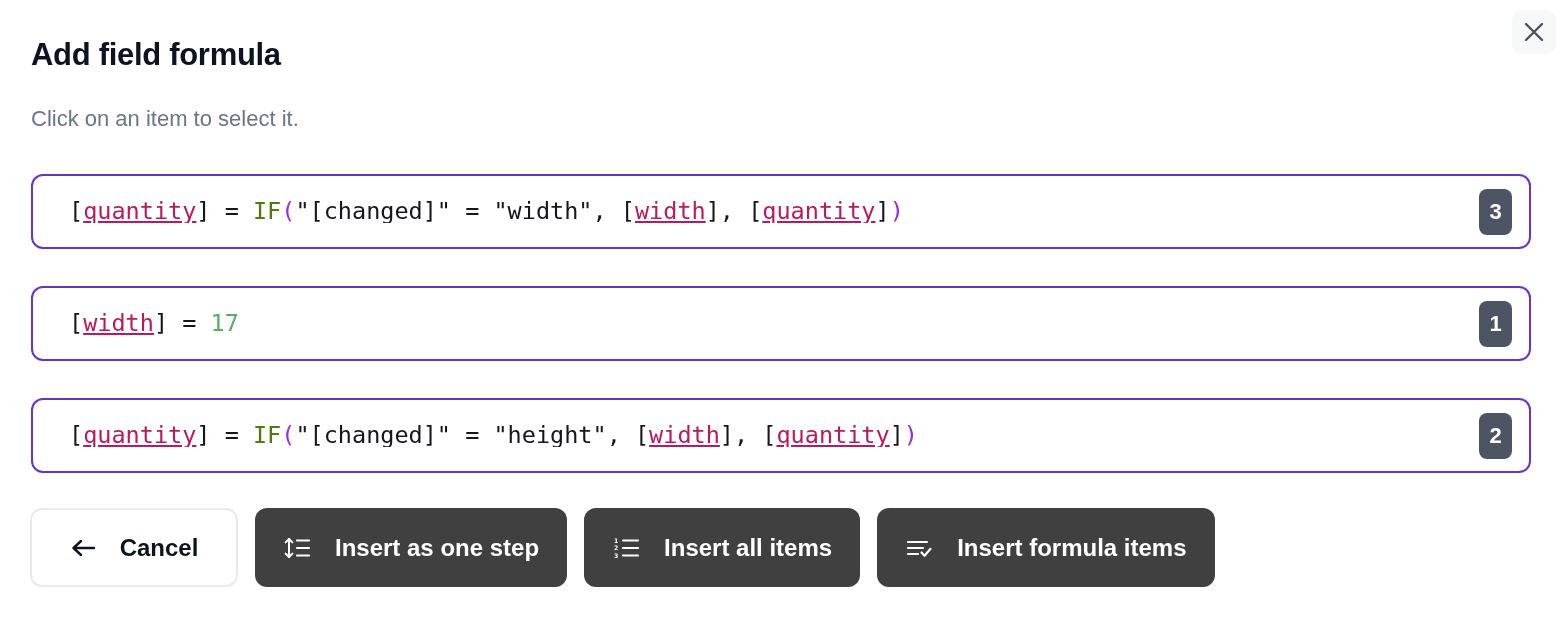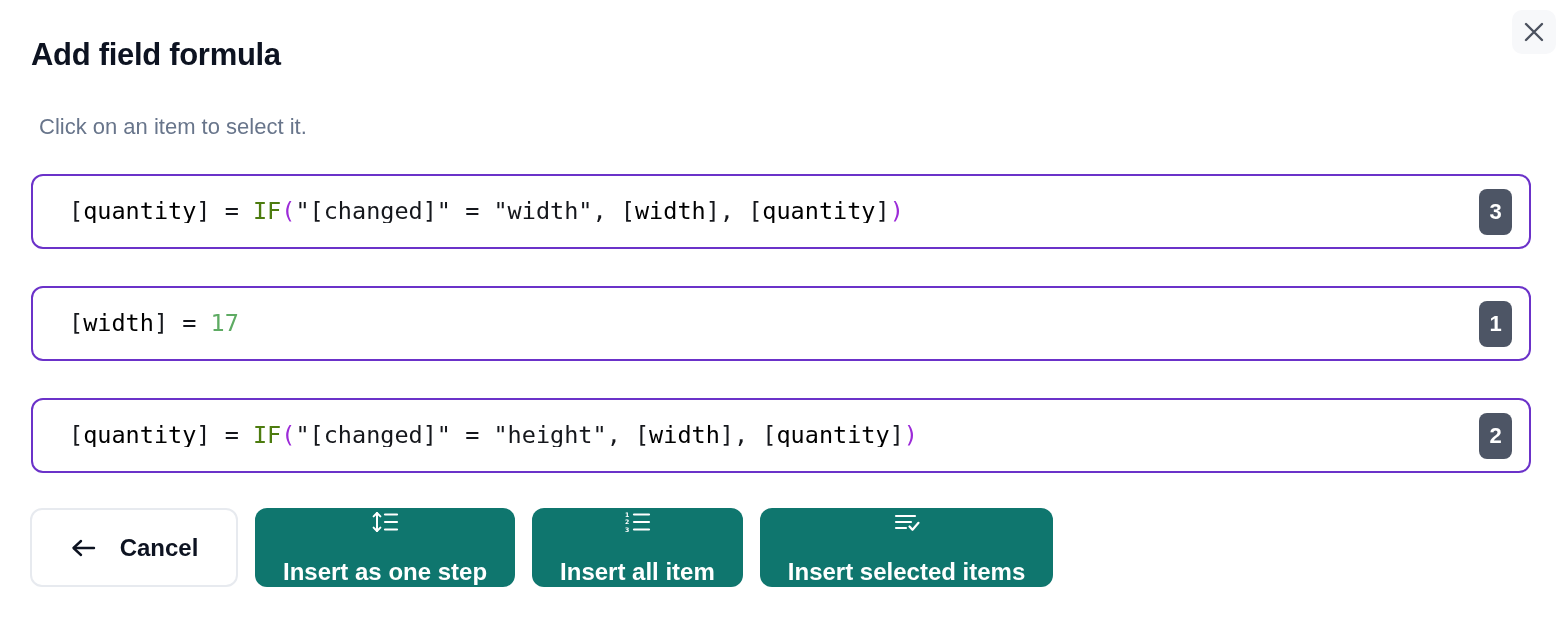--- a/index.html
+++ b/index.html
@@ -52,21 +52,21 @@
     font-size: 31px;
     font-weight: bold;
     letter-spacing: -0.3px;
     color: #0d1321;
     line-height: 1.2;
   }
   .dialog-subtitle {
     position: absolute;
     left: 31px;
     top: 105px;
-    margin: 8px;
+    margin: 0;
     font-size: 22px;
     font-weight: normal;
     color: #68758b;
     line-height: 1.3;
   }
 
   
   .formula-list {
     position: absolute;
     left: 31px;
@@ -89,21 +89,21 @@
     padding-left: 36px;
     padding-right: 80px;
     font-family: "DejaVu Sans Mono", "Liberation Mono", monospace;
     font-size: 23.5px;
     line-height: 1;
     white-space: nowrap;
     overflow: hidden;
     letter-spacing: 0px;
   }
   .tok-plain  { color: #15171c; }
-  .tok-field  { color: #000000; }
+  .tok-field  { color: #be185d; text-decoration: underline; }
   .tok-func   { color: #4d7c0f; }
   .tok-paren  { color: #9c2bd8; }
   .tok-num    { color: #5eab63; }
 
   .step-badge {
     position: absolute;
     right: 17px;
     top: 50%;
     transform: translateY(-50%);
     width: 33px;
@@ -143,23 +143,22 @@
     white-space: nowrap;
     border: none;
   }
   .btn-secondary {
     background: #ffffff;
     color: #0d1321;
     border: 2px solid #e7eaef;
     min-width: 208px;
   }
   .btn-primary {
-    background: #0f766e;
+    background: #404040;
     color: #ffffff;
-    flex-direction: column;
   }
   .btn .icon { display: inline-flex; align-items: center; justify-content: center; flex: 0 0 auto; }
   .btn .icon svg { display: block; }
 </style>
 </head>
 <body>
 
 <div class="dialog">
 
   <button class="close-btn" aria-label="Close">
@@ -222,29 +221,29 @@
       <span class="icon">
         <svg width="28" height="24" viewBox="0 0 28 24" fill="none">
           <text x="2" y="7.2" font-family="DejaVu Sans, sans-serif" font-size="6.2" fill="#ffffff">1</text>
           <text x="2" y="14.4" font-family="DejaVu Sans, sans-serif" font-size="6.2" fill="#ffffff">2</text>
           <text x="2" y="21.6" font-family="DejaVu Sans, sans-serif" font-size="6.2" fill="#ffffff">3</text>
           <path d="M11 4.5 H26" stroke="#ffffff" stroke-width="2.2" stroke-linecap="round"></path>
           <path d="M11 12 H26" stroke="#ffffff" stroke-width="2.2" stroke-linecap="round"></path>
           <path d="M11 19.5 H26" stroke="#ffffff" stroke-width="2.2" stroke-linecap="round"></path>
         </svg>
       </span>
-      <span>Insert all item</span>
+      <span>Insert all items</span>
     </button>
 
     <button class="btn btn-primary">
       <span class="icon">
         <svg width="28" height="24" viewBox="0 0 28 24" fill="none">
           <path d="M3 6 H22" stroke="#ffffff" stroke-width="2.2" stroke-linecap="round"></path>
           <path d="M3 12 H18" stroke="#ffffff" stroke-width="2.2" stroke-linecap="round"></path>
           <path d="M3 18 H13" stroke="#ffffff" stroke-width="2.2" stroke-linecap="round"></path>
           <path d="M16.5 16.5 L19.5 19.8 L25.5 12.8" stroke="#ffffff" stroke-width="2.2" stroke-linecap="round" stroke-linejoin="round"></path>
         </svg>
       </span>
-      <span>Insert selected items</span>
+      <span>Insert formula items</span>
     </button>
 
   </div>
 </div>
 
 </body></html>

